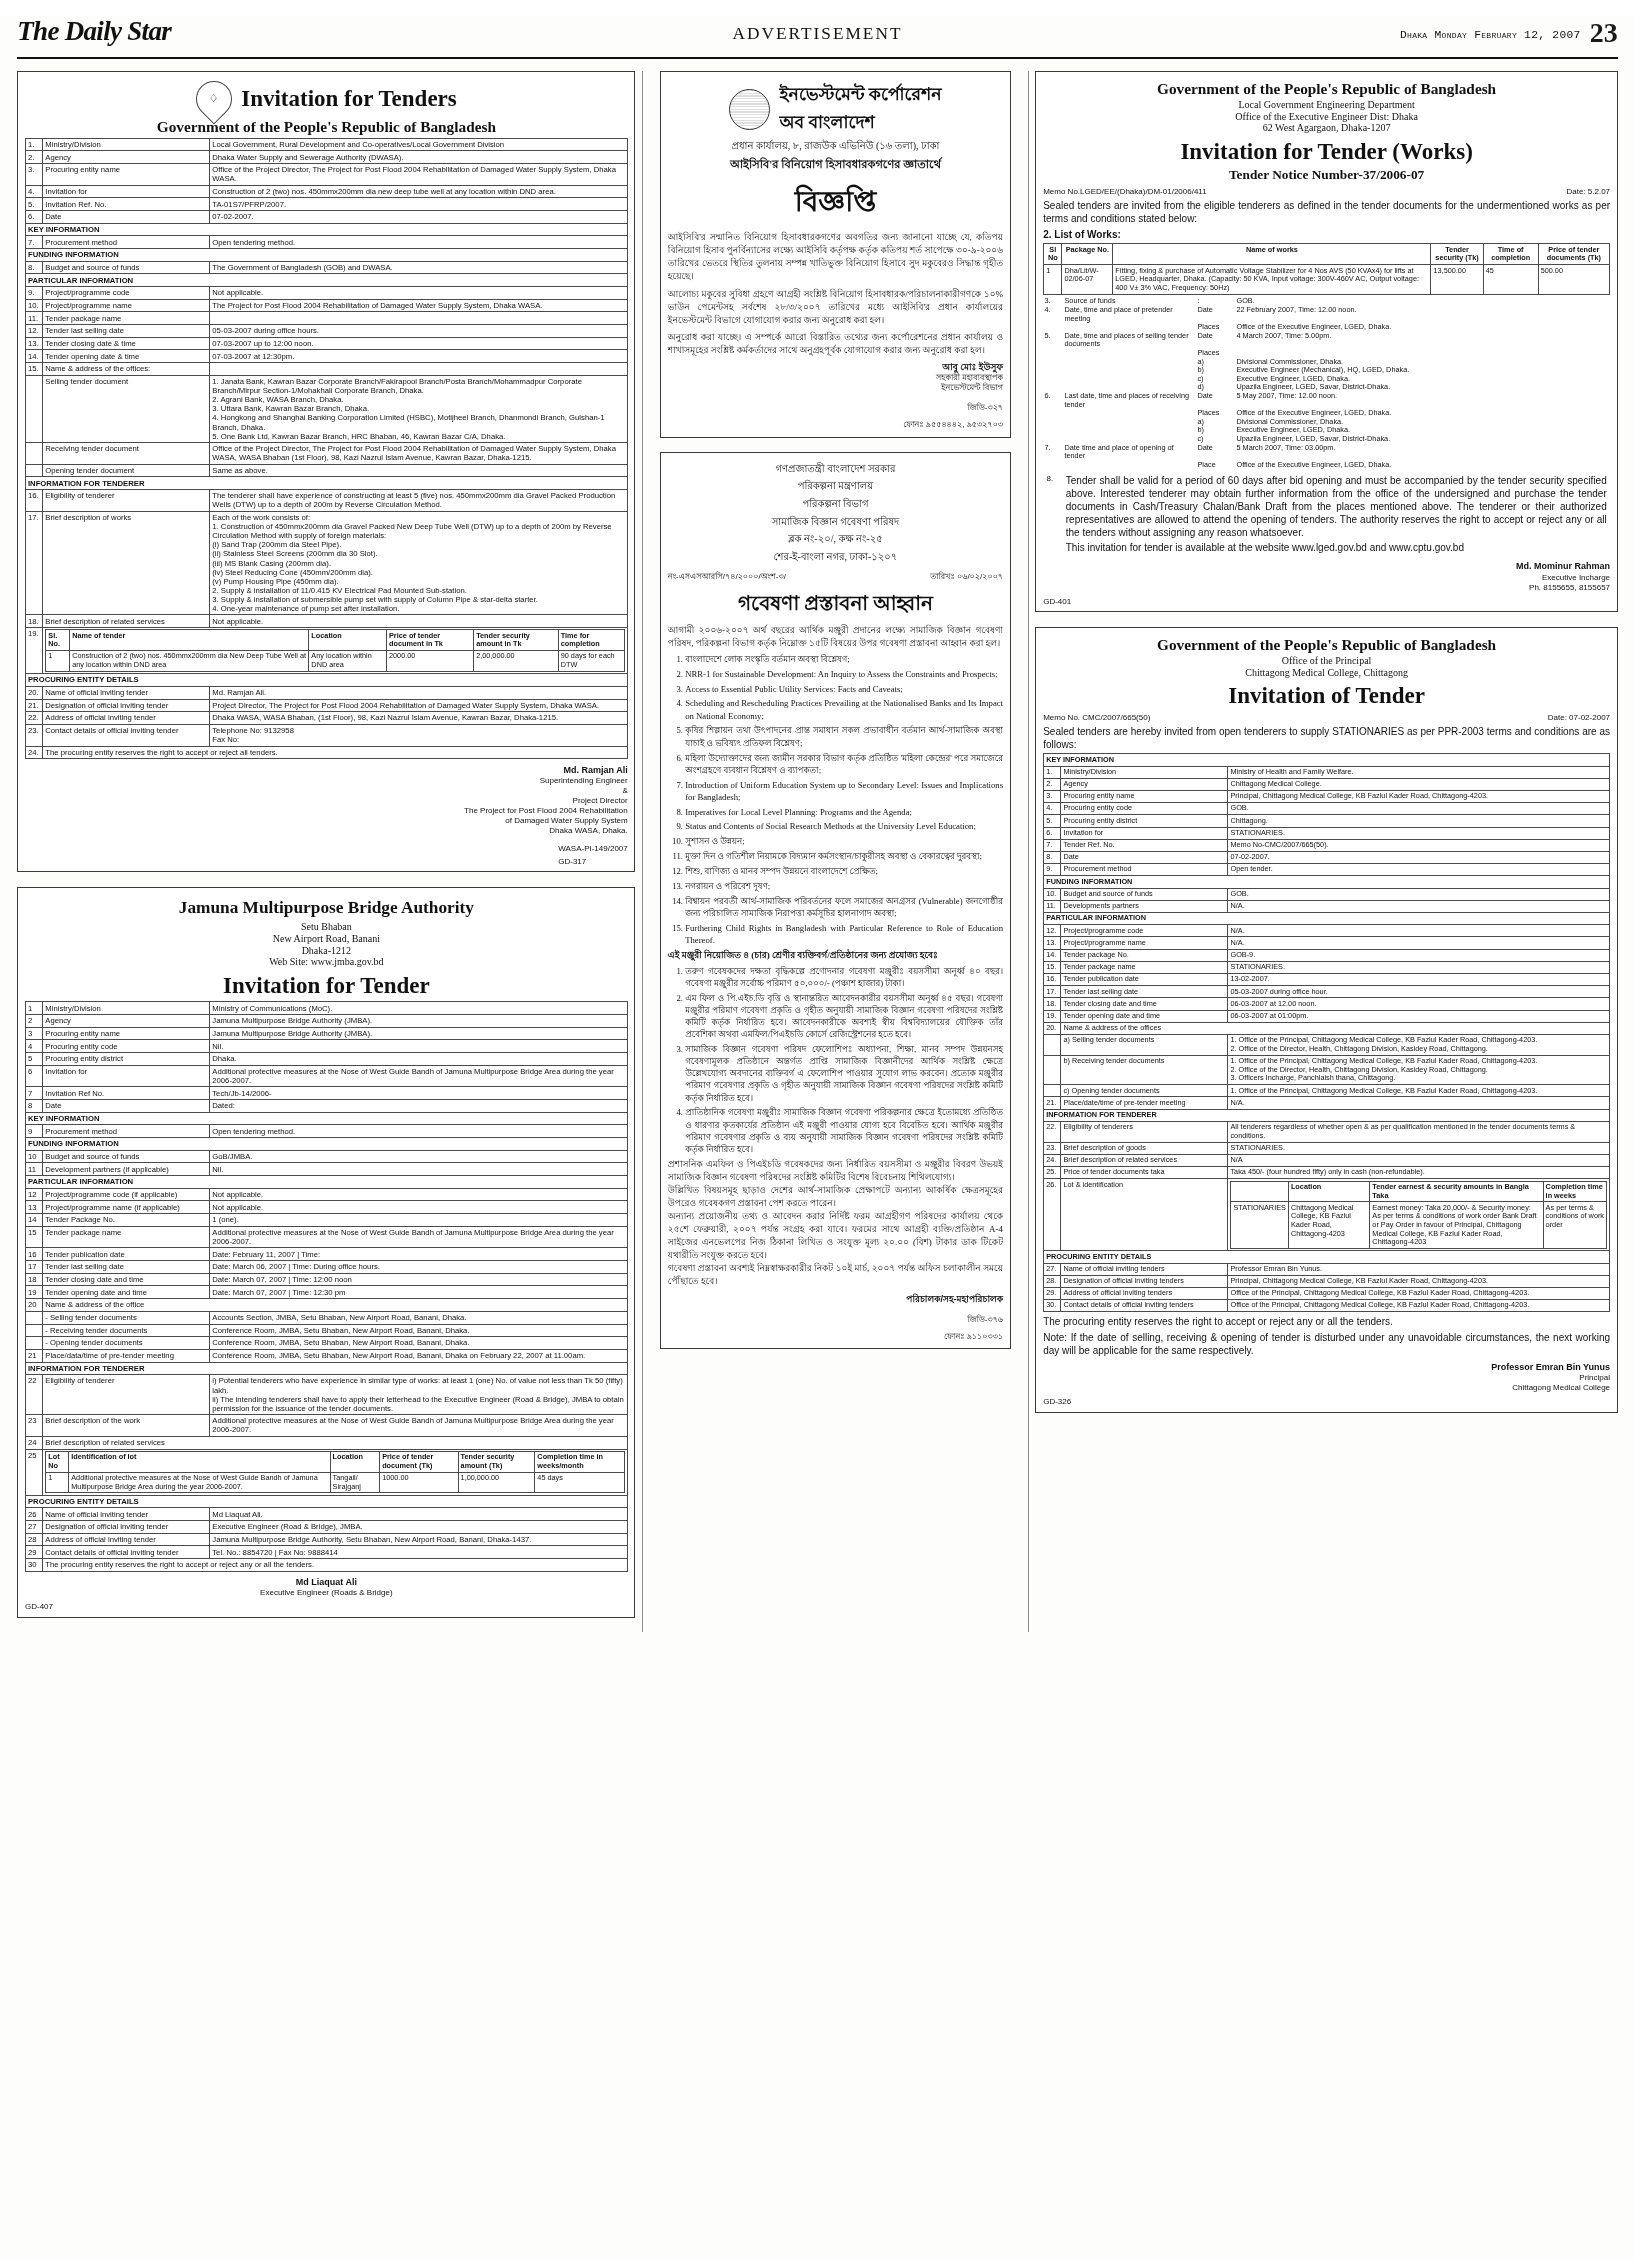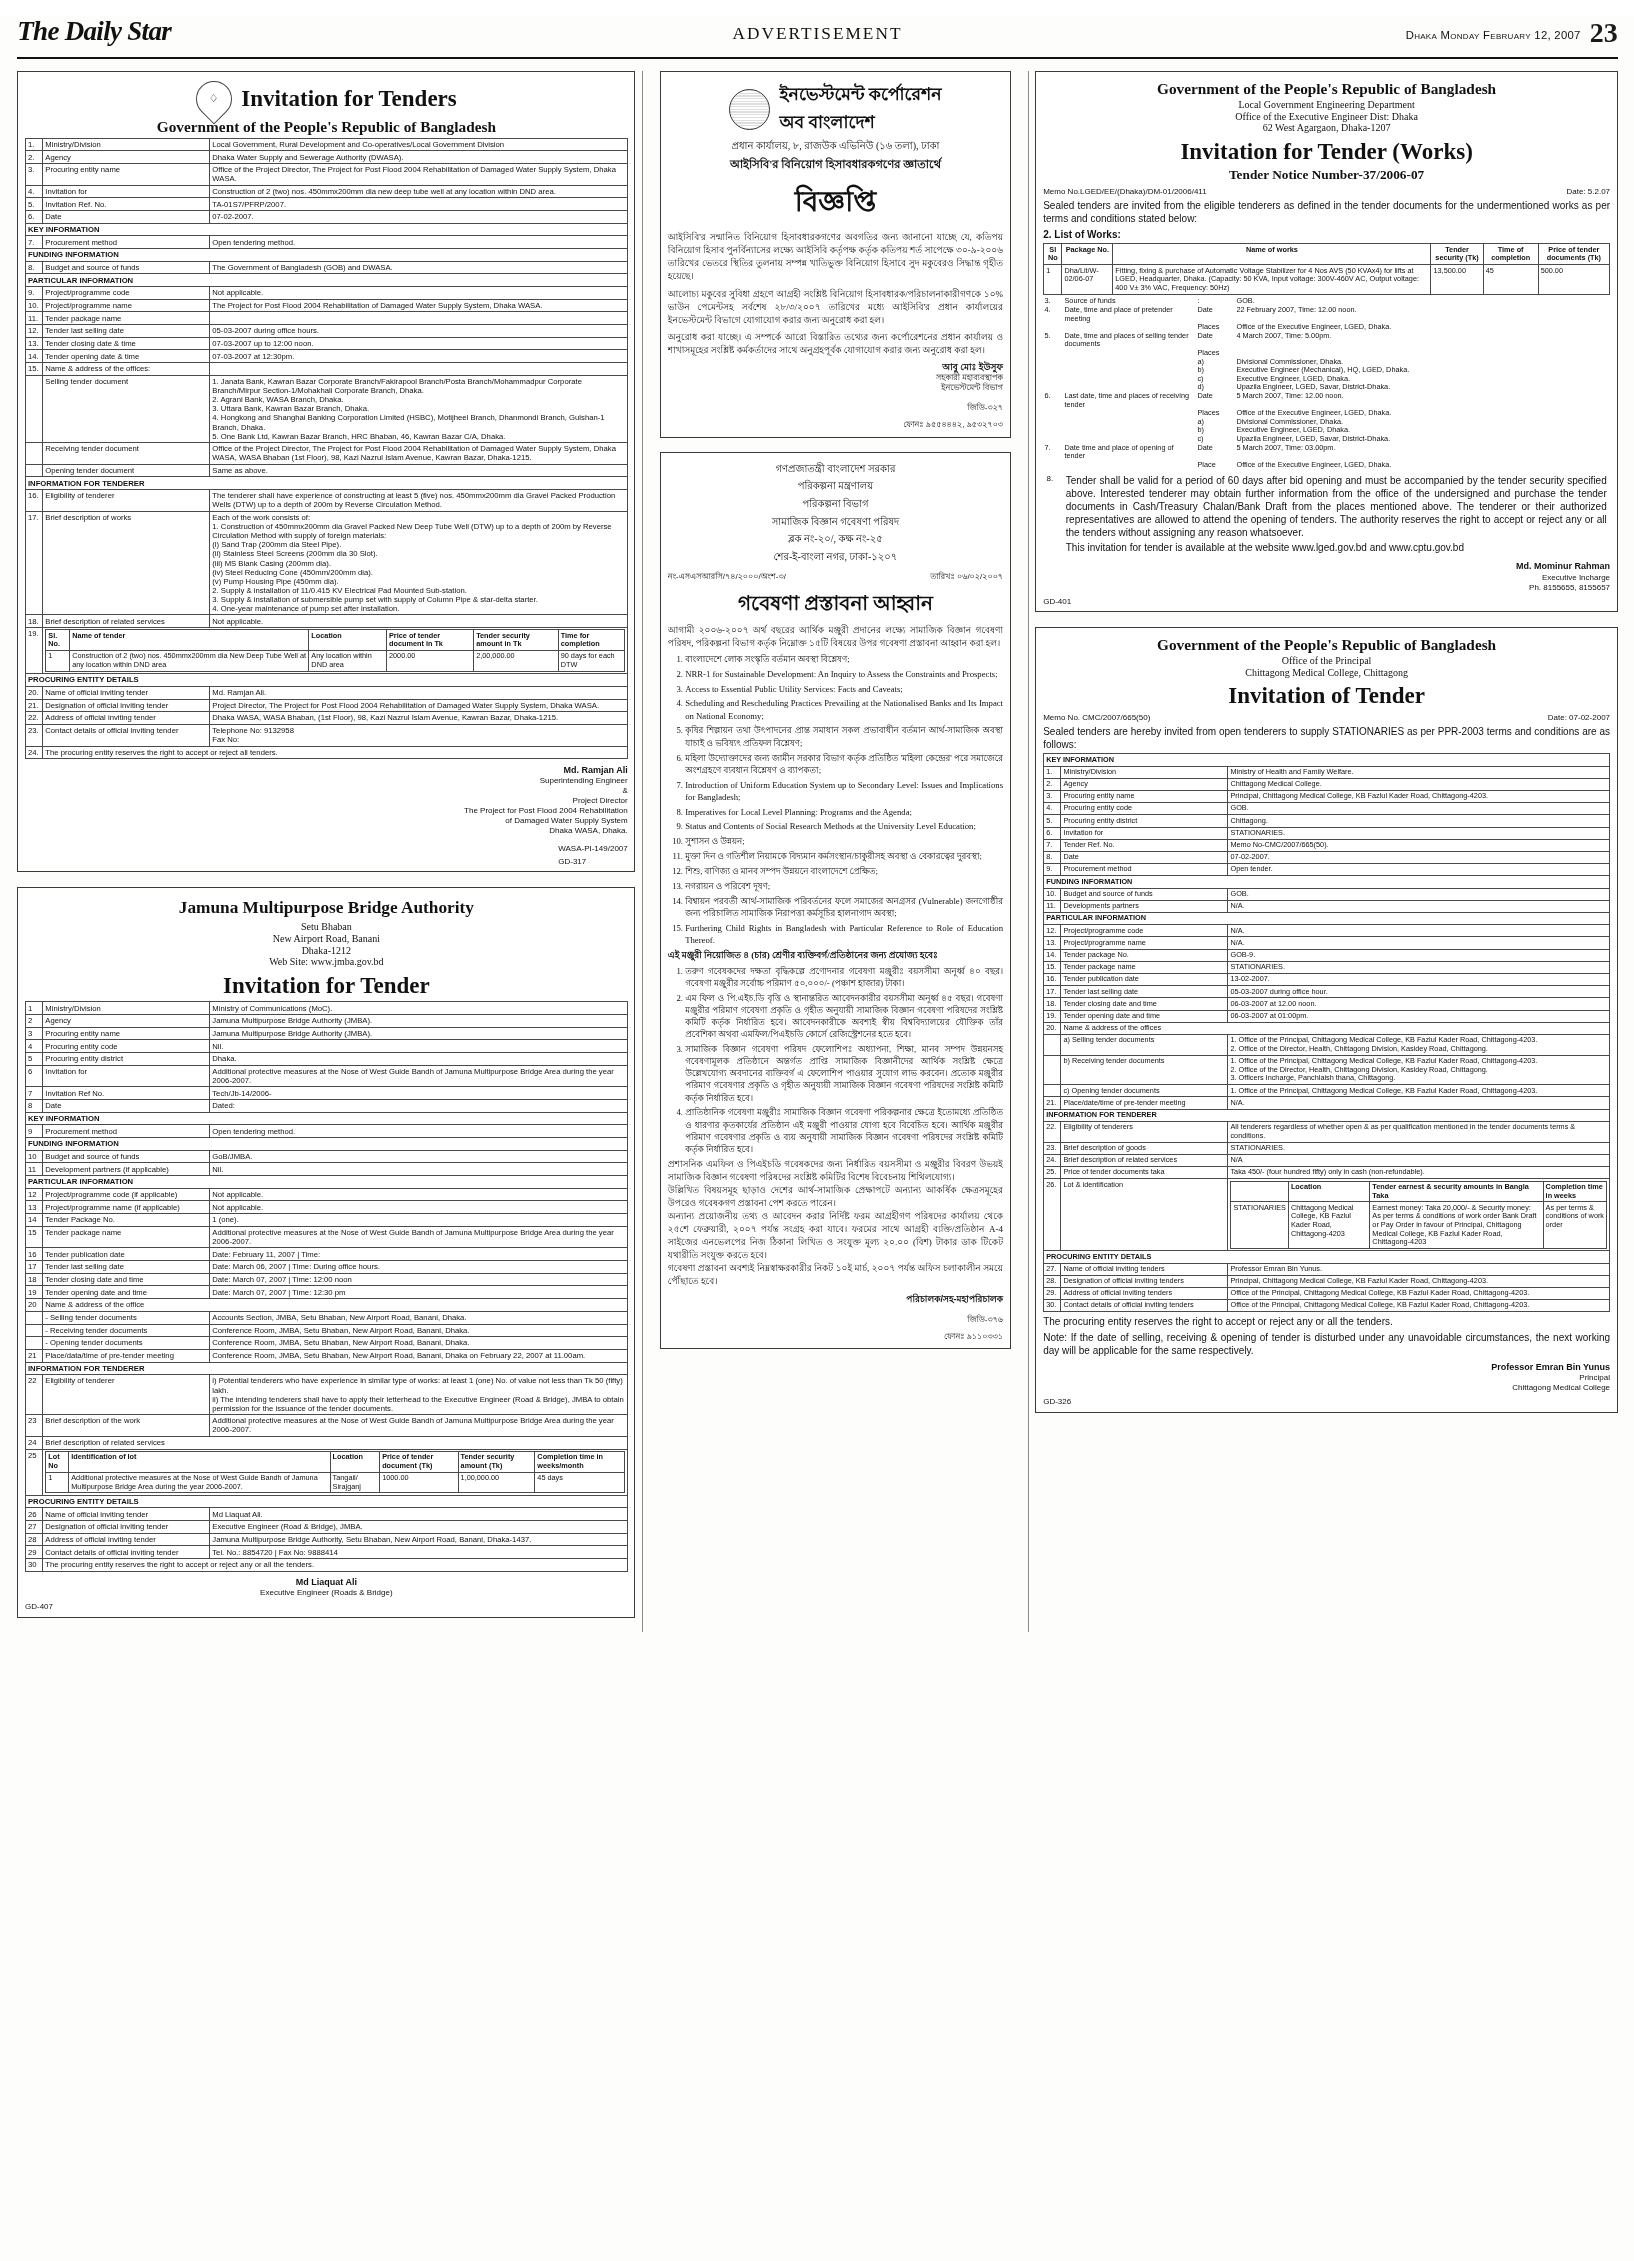--- a/index.html
+++ b/index.html
@@ -35,21 +35,21 @@
   }
   .mast-center {
     position: absolute; left: 0; right: 0; top: 9.3px;
     text-align: center;
     font-family: "Liberation Serif", serif;
     font-size: 17.3px;
     letter-spacing: 2px;
   }
   .mast-right {
     position: absolute; right: 37px; top: 14.7px;
-    font-family: Liberation Sans, sans-serif;
+    font-family: Liberation Mono, monospace;
     font-size: 11.3px;
     font-variant: small-caps;
     letter-spacing: 0.3px;
   }
   .mast-page {
     position: absolute; right: 0; top: 2.7px;
     font-family: "Liberation Serif", serif;
     font-weight: bold;
     font-size: 28px;
     color:#1a1a1a;
@@ -802,21 +802,21 @@
               <tr>
                 <td style="width: 20px;"></td>
                 <td style="width: 133px;"></td>
                 <td style="width: 39px;">d)</td>
                 <td>Upazila Engineer, LGED, Savar, District-Dhaka.</td>
               </tr>
               <tr>
                 <td style="width: 20px;">6.</td>
                 <td style="width: 133px;">Last date, time and places of receiving tender</td>
                 <td style="width: 39px;">Date</td>
-                <td>5 March 2007, Time: 12.00 noon.</td>
+                <td>5 May 2007, Time: 12.00 noon.</td>
               </tr>
               <tr>
                 <td style="width: 20px;"></td>
                 <td style="width: 133px;"></td>
                 <td style="width: 39px;">Places</td>
                 <td>Office of the Executive Engineer, LGED, Dhaka.</td>
               </tr>
               <tr>
                 <td style="width: 20px;"></td>
                 <td style="width: 133px;"></td>

